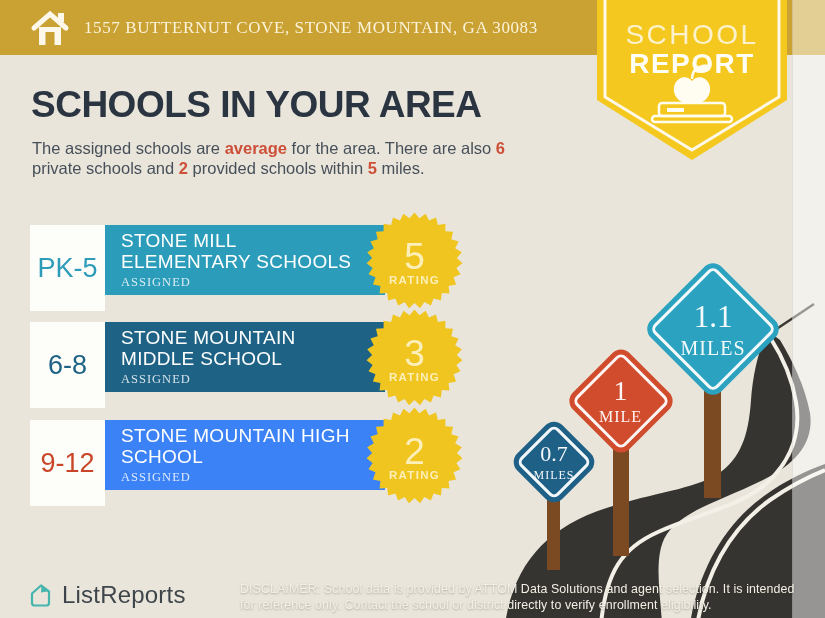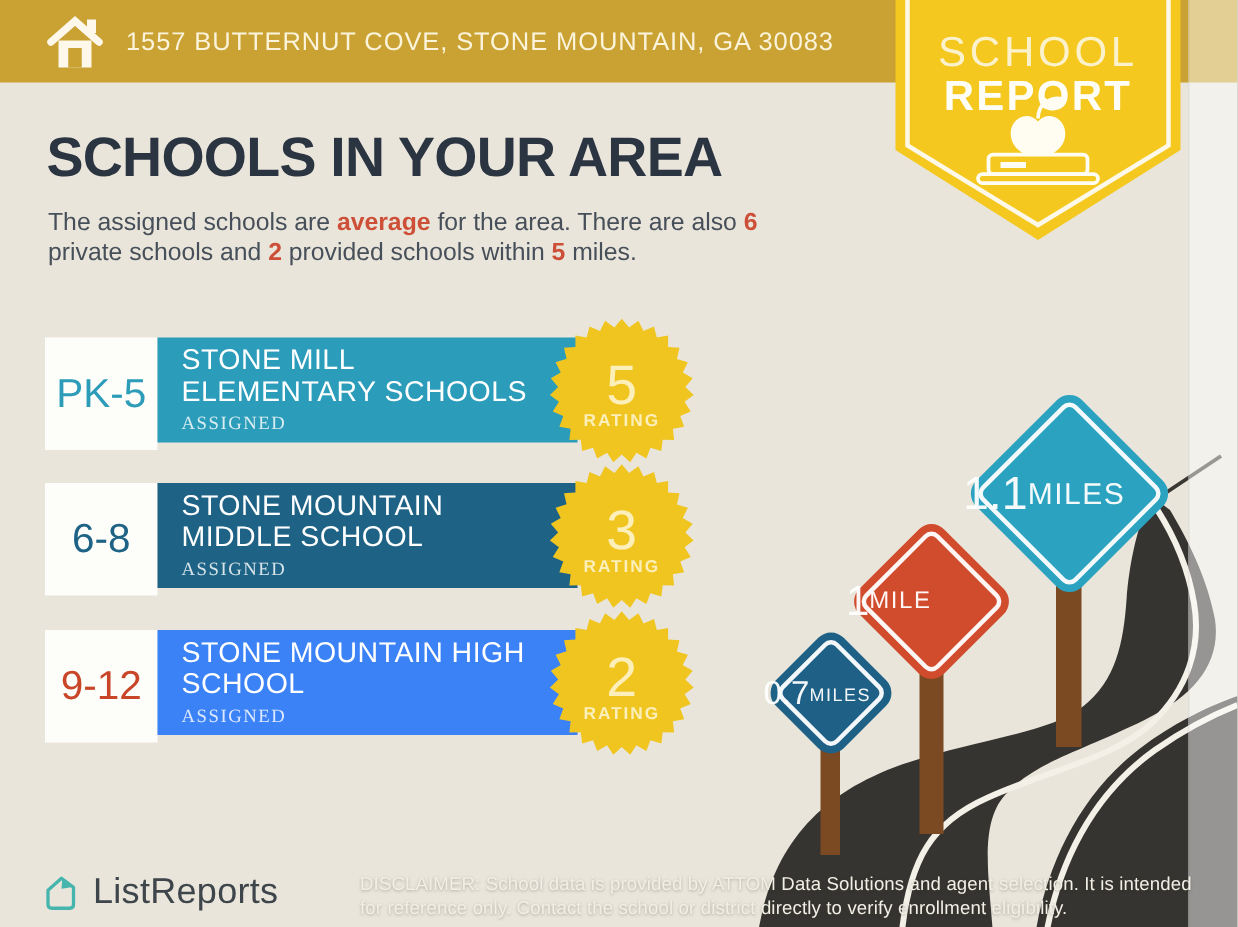--- a/index.html
+++ b/index.html
@@ -2,21 +2,21 @@
 <html><head>
 <meta charset="utf-8">
 <style>
   html,body{margin:0;padding:0;background:#ccc;}
   *{box-sizing:border-box;}
   #stage{
     position:relative;width:825px;height:618px;overflow:hidden;
     background:#e9e5da;font-family:"Liberation Sans",sans-serif;
   }
   
-  .header{position:absolute;left:0;top:0;width:825px;height:55px;background:#c9a233;z-index:4;}
+  .header{position:absolute;left:0;top:0;width:825px;height:55px;background:#c9a233;z-index:4;font-family:Liberation Serif, serif;}
   .house-icon{position:absolute;left:28px;top:6px;}
   .address{
     position:absolute;left:84px;top:0;height:55px;line-height:55px;
     color:#fbf3da;font-size:17px;letter-spacing:.6px;white-space:nowrap;
   }
   
   .badge-svg{position:absolute;left:0;top:0;z-index:6;pointer-events:none;}
   .badge-school{font-size:28px;font-weight:300;letter-spacing:2.5px;fill:#fbf2cc;}
   .badge-report{font-size:28px;font-weight:700;letter-spacing:1.5px;fill:#fffef6;}
   
@@ -25,41 +25,41 @@
     font-size:37px;font-weight:700;letter-spacing:-.5px;color:#2b3542;white-space:nowrap;
   }
   .intro{position:absolute;left:32px;top:139px;z-index:3;font-size:16.5px;line-height:19.5px;color:#47505a;}
   .intro b{font-weight:700;}
   
   .row{position:absolute;left:30px;width:440px;height:70px;z-index:3;}
   .row.r1{top:225px;}
   .row.r2{top:322px;}
   .row.r3{top:420px;}
   .grade-box{
-    position:absolute;left:0;top:0;width:75px;height:75px;background:#fdfdfa;
+    position:absolute;left:0;top:0;width:75px;height:86px;background:#fdfdfa;
     display:flex;align-items:center;justify-content:center;
     font-size:27px;font-weight:500;
   }
   .bar{
     position:absolute;left:75px;top:0;width:280px;height:70px;
     display:flex;flex-direction:column;justify-content:center;padding-left:16px;
   }
   .school-name{color:#ffffff;font-size:19px;line-height:21px;font-weight:500;letter-spacing:.3px;}
   .assigned{color:rgba(255,255,255,.82);font-size:12.5px;letter-spacing:1px;margin-top:3px;font-weight:500;font-family:Liberation Serif, serif;}
   .star-wrap{position:absolute;left:336px;top:-13px;width:97px;height:97px;}
   .star-num{font-size:37px;font-weight:500;fill:#fcefb9;}
   .star-label{font-size:11.5px;font-weight:600;letter-spacing:1.3px;fill:#fcefb9;}
   
   .road-svg{position:absolute;left:0;top:0;z-index:1;pointer-events:none;}
   
   .sign{position:absolute;transform:rotate(45deg);border-radius:12px;z-index:3;}
   .sign .inner{position:absolute;inset:5px;border:3px solid rgba(255,255,255,.95);border-radius:7px;}
   .sign-label{
-    position:absolute;z-index:4;display:flex;align-items:center;
-    color:rgba(255,255,255,.95);text-align:center;pointer-events:none;
+    position:absolute;z-index:4;display:flex;flex-direction:column;align-items:center;justify-content:center;
+    color:rgba(255,255,255,.95);text-align:center;pointer-events:none;font-family:Liberation Serif, serif;
   }
   .sign-small{left:522px;top:430px;width:64px;height:64px;}
   .lbl-small{left:509px;top:417px;width:90px;height:90px;}
   .lbl-small .v{font-size:22px;}
   .lbl-small .u{font-size:12px;letter-spacing:1px;margin-top:1px;}
   .sign-mid{left:581px;top:361px;width:80px;height:80px;}
   .lbl-mid{left:564px;top:344px;width:113px;height:113px;}
   .lbl-mid .v{font-size:28px;}
   .lbl-mid .u{font-size:16px;letter-spacing:1px;margin-top:1px;}
   .sign-big{left:663px;top:279px;width:100px;height:100px;}

